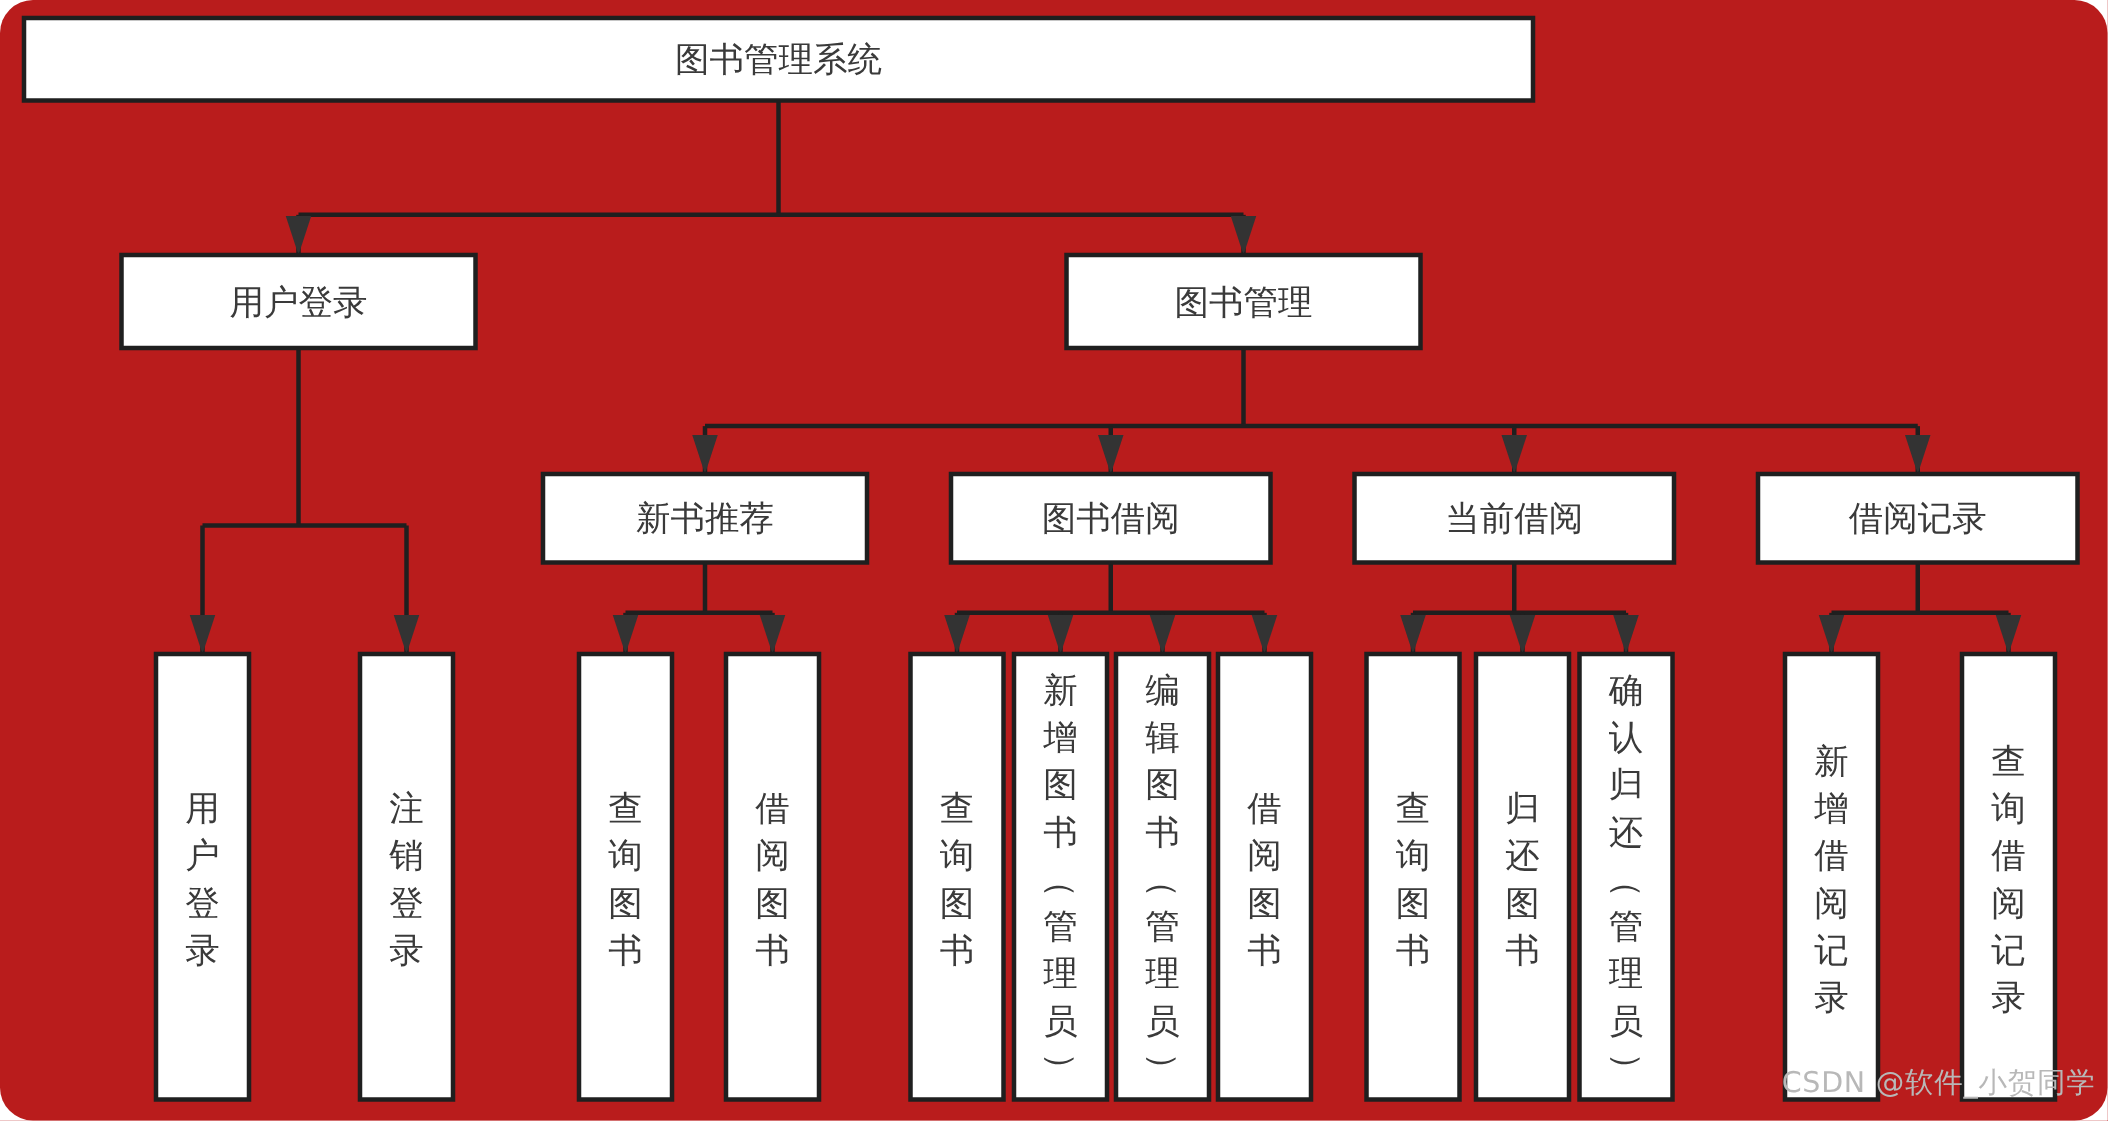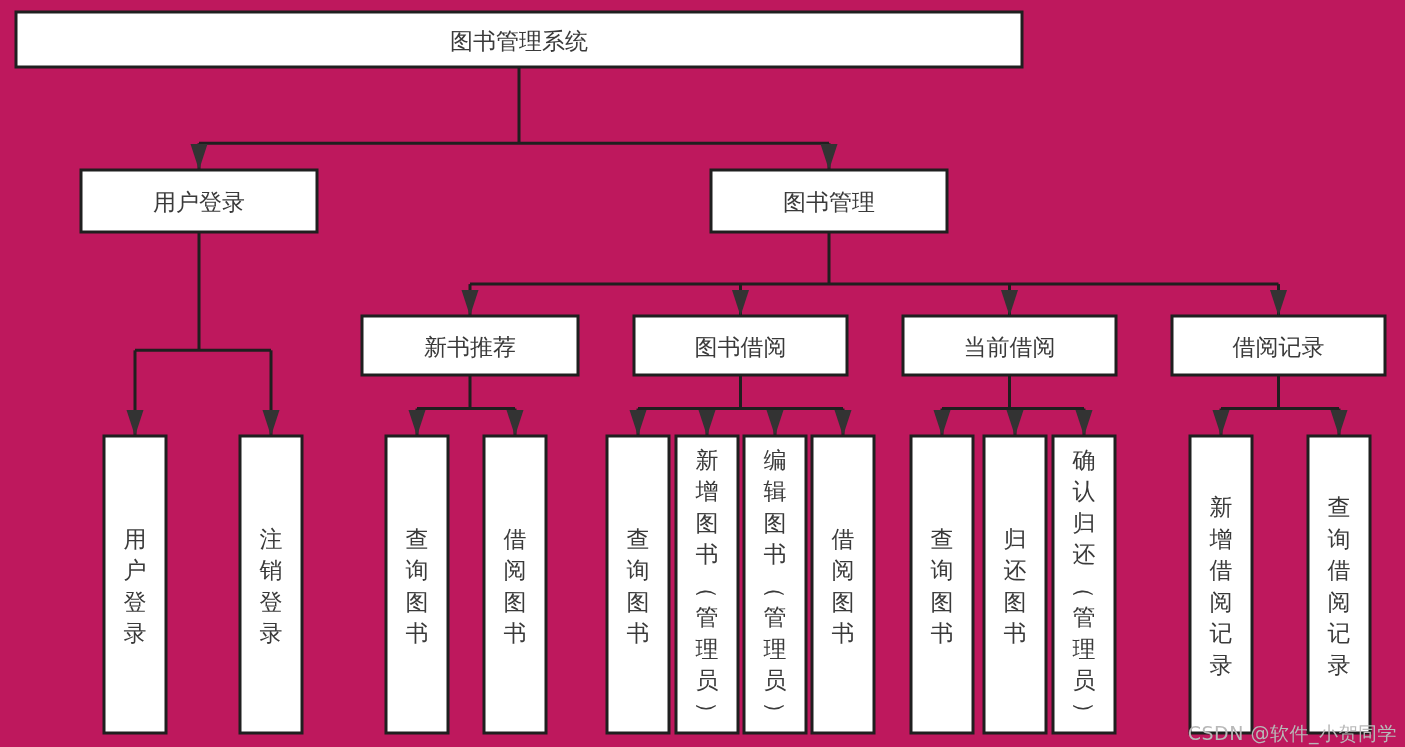--- a/index.html
+++ b/index.html
@@ -10,21 +10,22 @@
   body {
     width: 1405px;
     height: 747px;
     font-family: "DejaVu Sans", "Liberation Sans", sans-serif;
     overflow: hidden;
   }
   #diagram-root {
     position: relative;
     width: 1405px;
     height: 747px;
-    background: #be185d;
+    background: #b91c1c;
+    border-radius: 22px;
   }
   svg.flow {
     position: absolute;
     top: 0;
     left: 0;
     width: 1405px;
     height: 747px;
   }
   .node-box {
     fill: #ffffff;
@@ -50,21 +51,21 @@
   }
   .node-label-v {
     font-family: "DejaVu Sans", "Liberation Sans", sans-serif;
     font-size: 23px;
     fill: #3a3a3a;
     text-anchor: middle;
   }
   .watermark {
     position: absolute;
     right: 8px;
-    bottom: 0;
+    bottom: 12px;
     font-family: "DejaVu Sans", "Liberation Sans", sans-serif;
     font-size: 19px;
     color: #b8b8b8;
     letter-spacing: 0.5px;
     white-space: nowrap;
     pointer-events: none;
   }
 </style>
 </head>
 <body>

